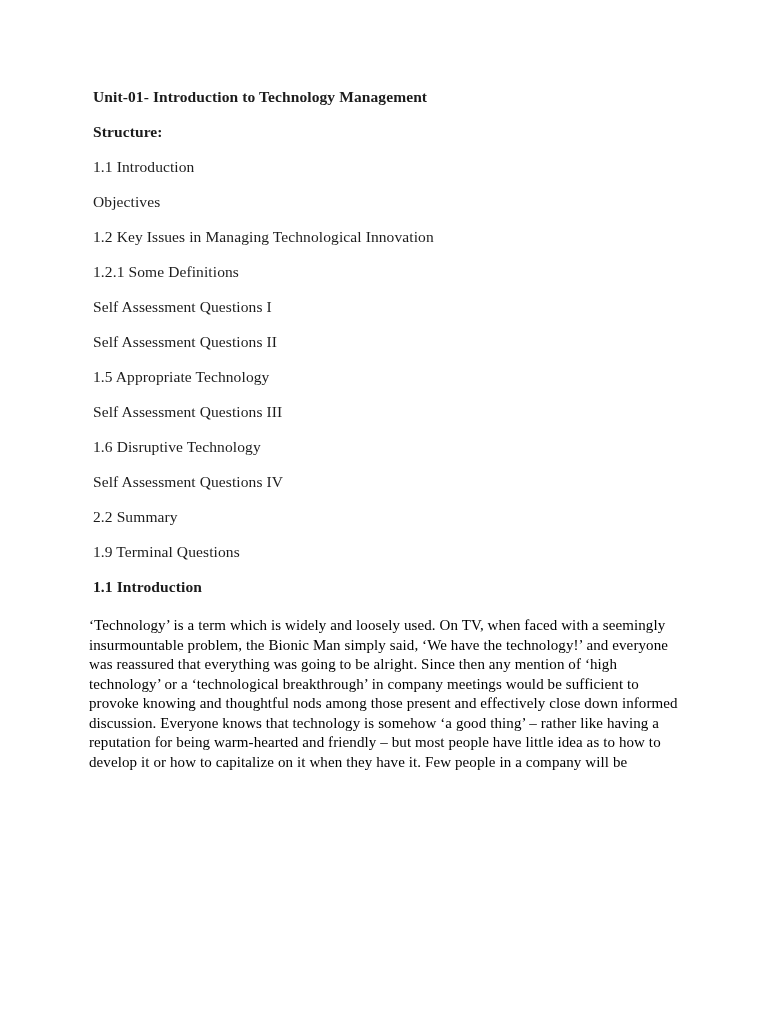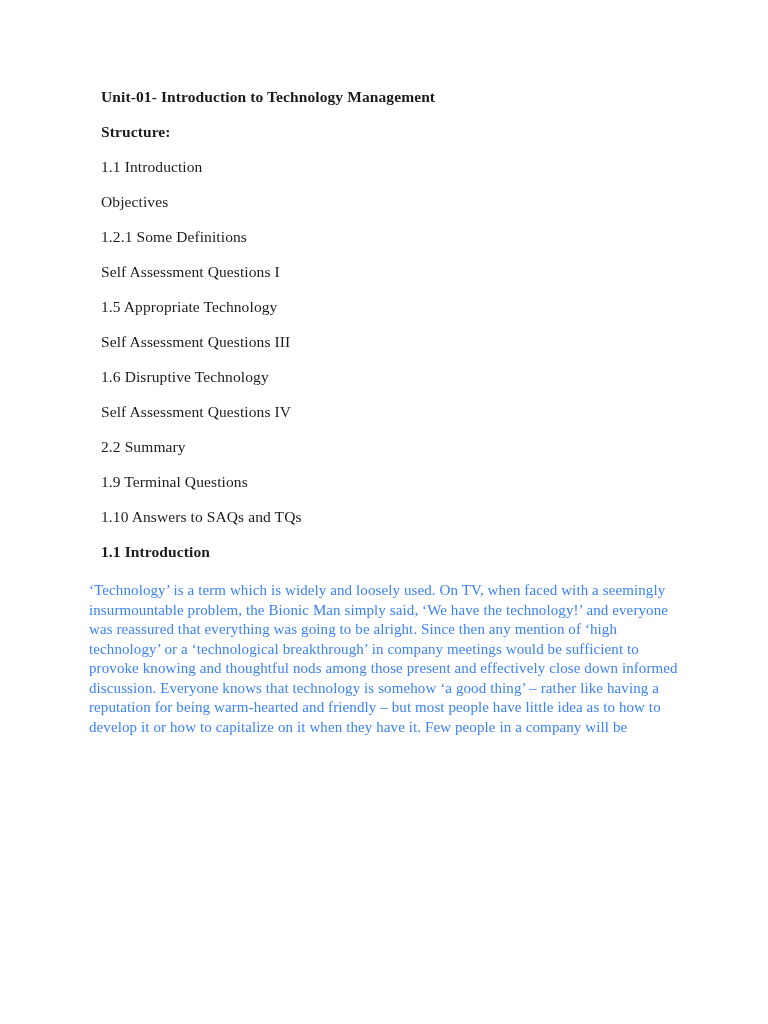--- a/index.html
+++ b/index.html
@@ -18,60 +18,61 @@
   }
   .content {
     position: absolute;
     left: 89px;
     top: 88px;
     width: 630px;
   }
   .doc-line {
     font-size: 15.5px;
     line-height: 18px;
-    margin: 0 0 17px 12px;
+    margin: 0 0 17px 4px;
     white-space: nowrap;
     letter-spacing: 0.1px;
   }
   .bold {
     font-weight: bold;
   }
   .para {
     margin: 0;
     padding-top: 3px;
     font-size: 15px;
     line-height: 19.5px;
     white-space: pre;
     letter-spacing: 0.1px;
-    color: #3b82f6;
+    color: #000000;
   }
 </style>
 </head>
 <body>
 
 <div class="page">
   <div class="content">
 
     <div class="doc-line bold">Unit-01- Introduction to Technology Management</div>
 
     <div class="doc-line bold">Structure:</div>
 
     <div>
 
     <div class="doc-line">1.1 Introduction</div>
         <div class="doc-line">Objectives</div>
+        <div class="doc-line">1.2 Key Issues in Managing Technological Innovation</div>
         <div class="doc-line">1.2.1 Some Definitions</div>
         <div class="doc-line">Self Assessment Questions I</div>
+        <div class="doc-line">Self Assessment Questions II</div>
         <div class="doc-line">1.5 Appropriate Technology</div>
         <div class="doc-line">Self Assessment Questions III</div>
         <div class="doc-line">1.6 Disruptive Technology</div>
         <div class="doc-line">Self Assessment Questions IV</div>
         <div class="doc-line">2.2 Summary</div>
         <div class="doc-line">1.9 Terminal Questions</div>
-        <div class="doc-line">1.10 Answers to SAQs and TQs</div>
       </div>
 
     <div class="doc-line bold">1.1 Introduction</div>
 
     <p class="para">‘Technology’ is a term which is widely and loosely used. On TV, when faced with a seemingly
 insurmountable problem, the Bionic Man simply said, ‘We have the technology!’ and everyone
 was reassured that everything was going to be alright. Since then any mention of ‘high
 technology’ or a ‘technological breakthrough’ in company meetings would be sufficient to
 provoke knowing and thoughtful nods among those present and effectively close down informed
 discussion. Everyone knows that technology is somehow ‘a good thing’ – rather like having a

